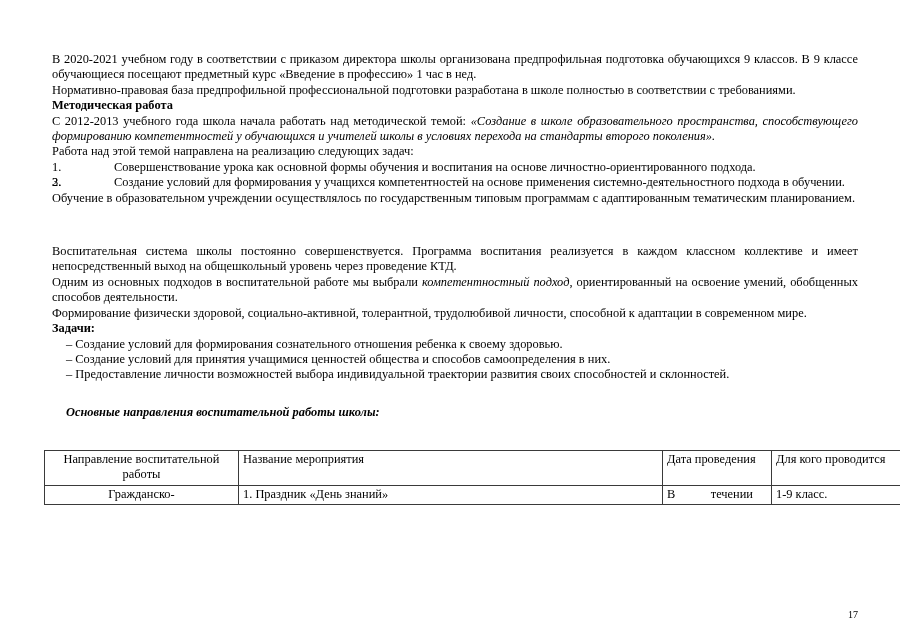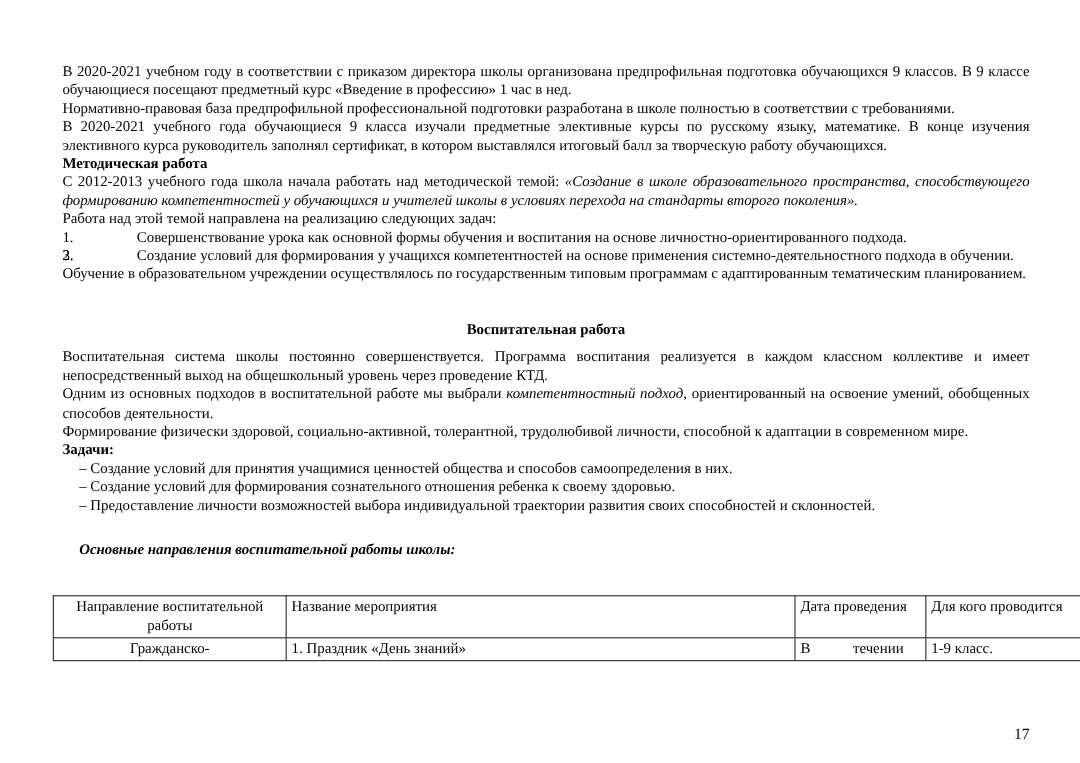--- a/index.html
+++ b/index.html
@@ -88,63 +88,61 @@
   .date-cell-spread {
     display: flex;
     justify-content: space-between;
     width: 86px;
   }
 
   .page-number {
     position: absolute;
     right: 42px;
     bottom: 16px;
-    font-size: 13px;
+    font-size: 10px;
     margin-top: 22px;
   }
 </style>
 </head>
 <body>
 
 <div class="page">
   <div class="doc-body">
 
     <p class="just">В 2020-2021 учебном году в соответствии с приказом директора школы  организована предпрофильная подготовка обучающихся 9 классов. В 9 классе обучающиеся посещают предметный курс «Введение в профессию» 1 час в нед.</p>
     <p class="just">Нормативно-правовая база предпрофильной профессиональной подготовки  разработана в школе полностью в соответствии с требованиями.</p>
-    <p class="just">В 2020-2021 учебного года обучающиеся 9 класса изучали  предметные элективные курсы по  русскому языку, математике. В конце изучения элективного курса руководитель заполнял сертификат, в котором выставлялся итоговый балл за творческую работу обучающихся.</p>
 
     <p class="left bold">Методическая работа</p>
 
     <p class="just"><span>  С 2012-2013 учебного года школа начала работать над методической темой: </span><span class="ital">«Создание в школе образовательного пространства, способствующего формированию компетентностей у обучающихся и учителей школы в условиях перехода на стандарты второго поколения».</span></p>
 
     <p class="just">  Работа над этой темой направлена на реализацию следующих задач:</p>
 
     <ul class="numlist">
       <li><span class="num">1.</span><span>Совершенствование урока как основной формы обучения и воспитания на основе личностно-ориентированного подхода.</span></li>
       <li><span class="num">2.</span></li>
       <li><span class="num">3.</span><span>Создание условий для формирования у учащихся компетентностей на основе применения системно-деятельностного подхода в обучении.</span></li>
     </ul>
 
     <p class="just">Обучение в образовательном учреждении осуществлялось по государственным типовым программам с адаптированным тематическим планированием.</p>
 
     <div class="spacer-xl"></div>
 
-    <p class="center bold">Воспитательная работа</p>
 
     <div class="spacer-sm"></div>
 
     <p class="just">Воспитательная система школы постоянно совершенствуется. Программа воспитания реализуется в каждом классном коллективе и имеет непосредственный выход на общешкольный уровень через  проведение КТД.</p>
 
     <p class="just"><span>Одним из основных подходов в воспитательной работе мы выбрали </span><span class="ital">компетентностный подход</span><span>, ориентированный на освоение умений, обобщенных способов деятельности.</span></p>
 
     <p class="left">Формирование физически здоровой, социально-активной, толерантной, трудолюбивой личности, способной к адаптации в современном мире.</p>
 
     <p class="left bold">Задачи:</p>
+    <p class="dashline">– Создание условий для формирования сознательного отношения ребенка к своему здоровью.</p>
     <p class="dashline">– Создание условий для принятия учащимися ценностей общества и способов самоопределения в них.</p>
-    <p class="dashline">– Создание условий для формирования сознательного отношения ребенка к своему здоровью.</p>
     <p class="dashline">– Предоставление личности возможностей выбора индивидуальной траектории развития своих способностей и склонностей.</p>
 
     <div class="spacer-lg"></div>
 
     <p class="left bolditalic indent">Основные направления воспитательной работы школы:</p>
 
     <div class="spacer-xl"></div>
 
     <table class="main-table">
       <tbody>

